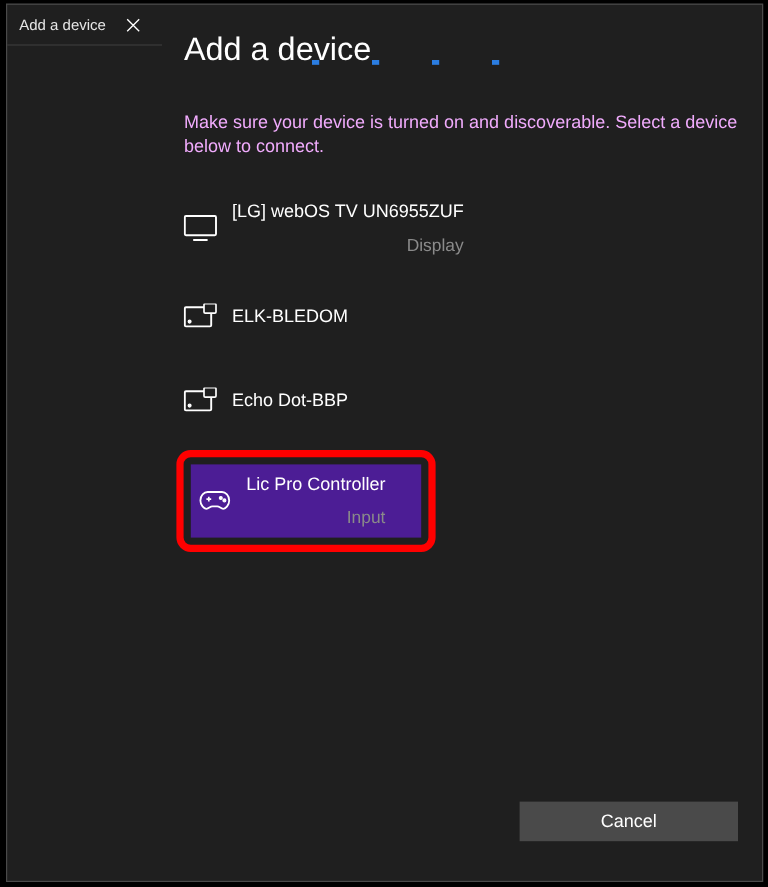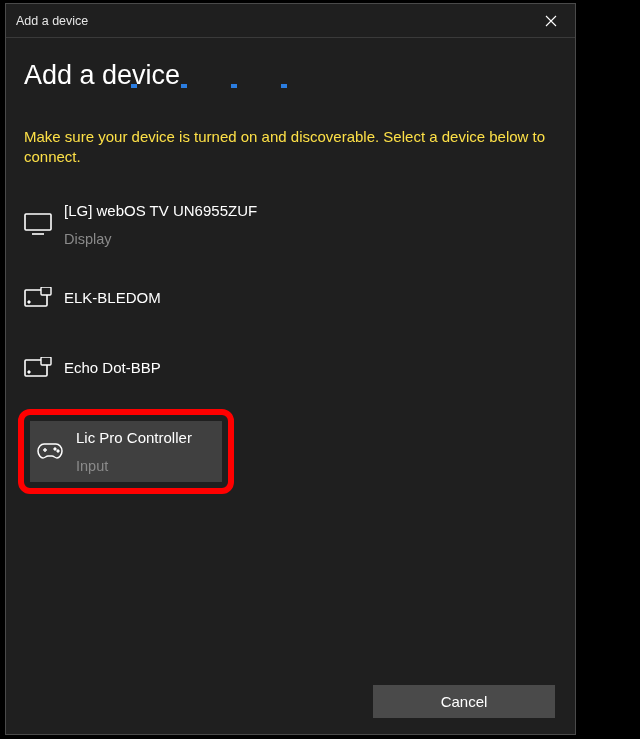--- a/index.html
+++ b/index.html
@@ -6,27 +6,27 @@
   html, body {
     width: 640px;
     height: 739px;
     background: #000;
     font-family: "Segoe UI", Arial, sans-serif;
     color: #fff;
     overflow: hidden;
   }
   .window {
     position: relative;
-    width: 571px;
+    width: 631px;
     height: 732px;
     margin: 3px 0 0 5px;
     background: #1f1f1f;
     border: 1px solid #4a4a4a;
     display: flex;
-    flex-direction: column;
+    flex-direction: row;
   }
   .titlebar {
     height: 34px;
     border-bottom: 1px solid #3a3a3a;
     display: flex;
     align-items: center;
     padding: 0 2px 0 10px;
     font-size: 12.5px;
     color: #e6e6e6;
   }
@@ -47,21 +47,21 @@
     position: relative;
   }
   .heading {
     font-size: 27px;
     font-weight: 400;
     color: #fff;
     margin-bottom: 16px;
   }
   .subtext {
     font-size: 15px;
-    color: #fde047;
+    color: #f0abfc;
     line-height: 1.35;
     margin-bottom: 24px;
     max-width: 590px;
     margin-top: 36px;
   }
   .device-list { display: block; }
   .device-item {
     display: flex;
     align-items: center;
     padding: 10px 4px 10px 0;
@@ -69,44 +69,44 @@
     cursor: pointer;
     margin-bottom: 12px;
   }
   .device-icon {
     width: 40px;
     display: flex;
     align-items: center;
     justify-content: flex-start;
   }
   .device-icon svg { stroke: #fff; }
-  .device-text { display: flex; flex-direction: column; }
+  .device-text { display: flex; flex-direction: column; text-align: right; }
   .device-name { font-size: 15px; color: #fff; }
   .device-sub  { font-size: 14.5px; color: #8a8a8a; margin-top: 12px; }
 
   .highlighted-wrap {
     position: relative;
     margin-left: -6px;
     padding: 6px 6px 6px 6px;
     border: 6px solid #ff0000;
     border-radius: 12px;
     width: 216px;
     margin-bottom: 12px;
   }
   .highlighted-wrap .device-item {
-    background: #404040;
+    background: #4c1d95;
     margin-bottom: 0;
     padding: 8px 6px;
     min-height: 52px;
   }
 
   .footer {
     position: absolute;
     right: 20px;
-    bottom: 16px;
+    bottom: 33px;
   }
   .cancel-btn {
     width: 182px;
     height: 33px;
     background: #4a4a4a;
     color: #fff;
     border: none;
     font-size: 15px;
     font-family: inherit;
     cursor: pointer;

